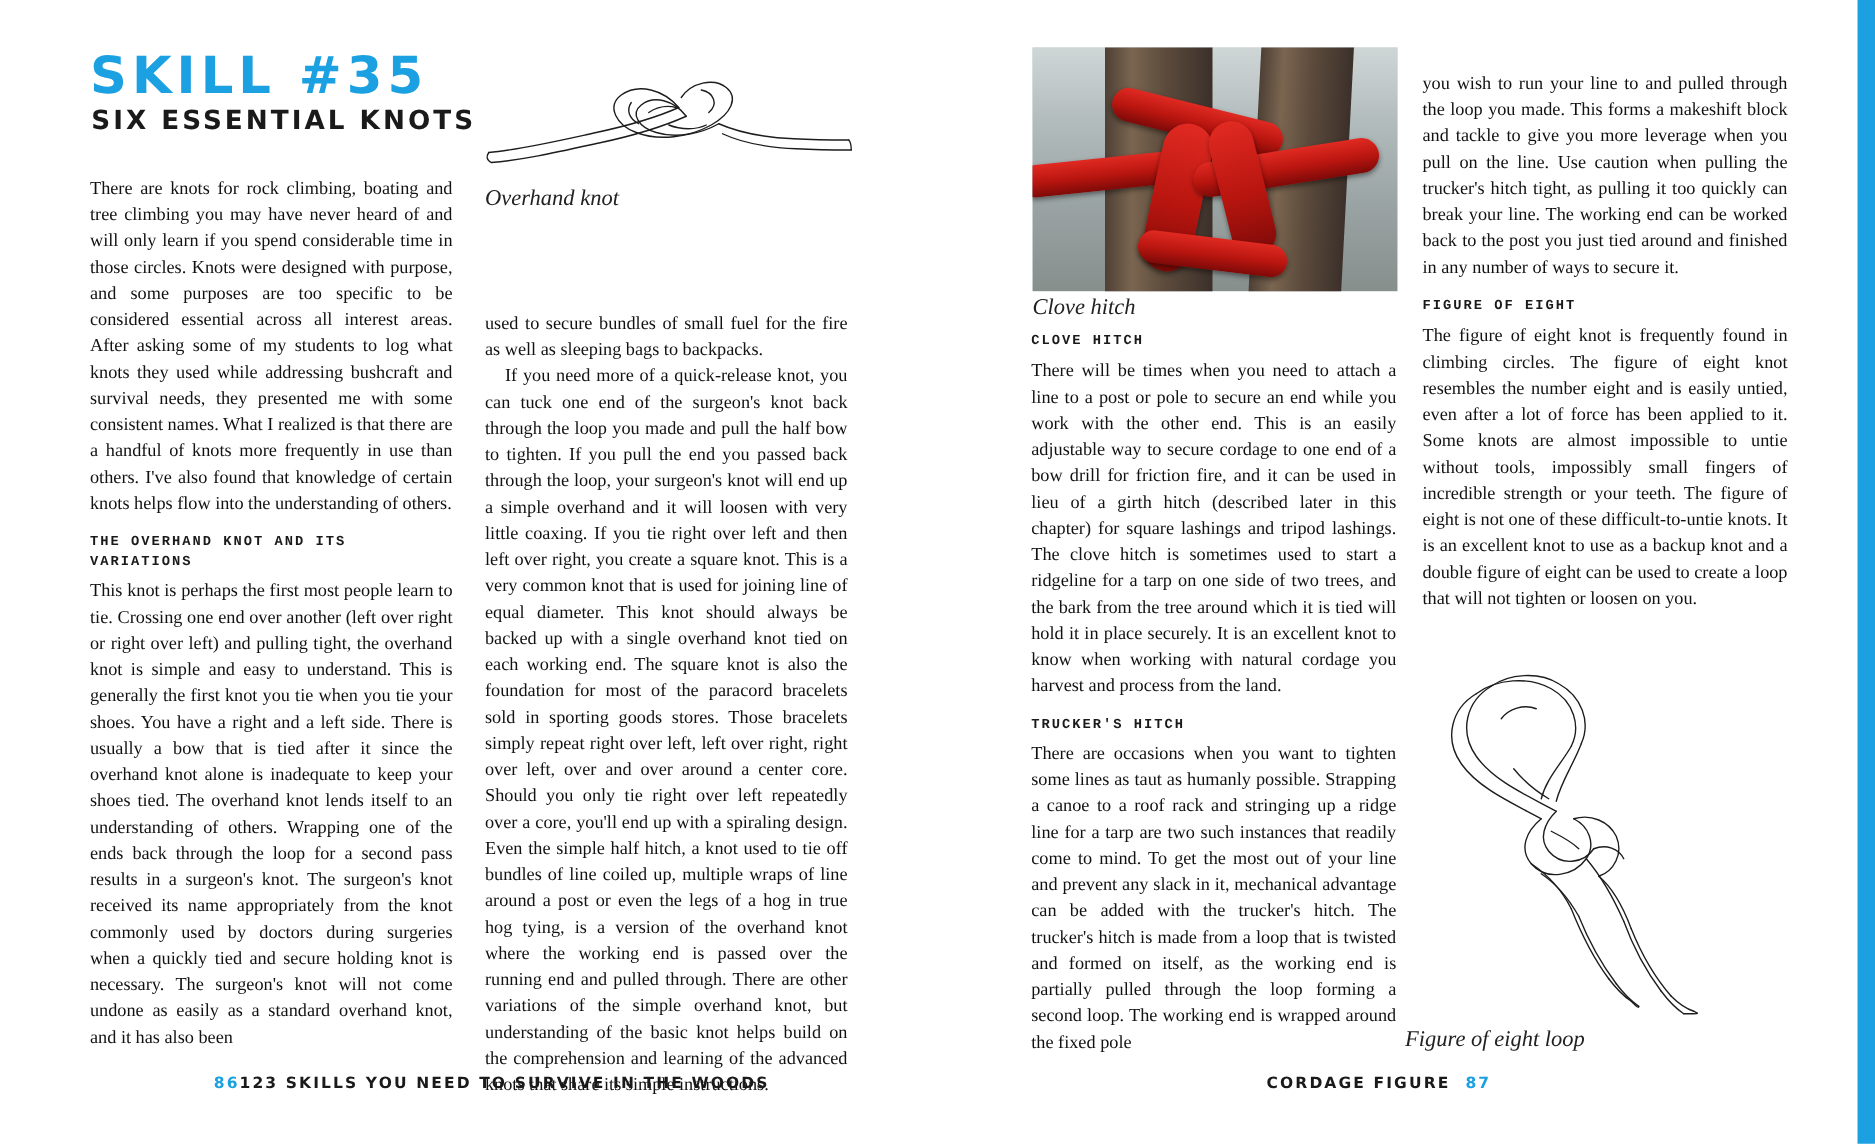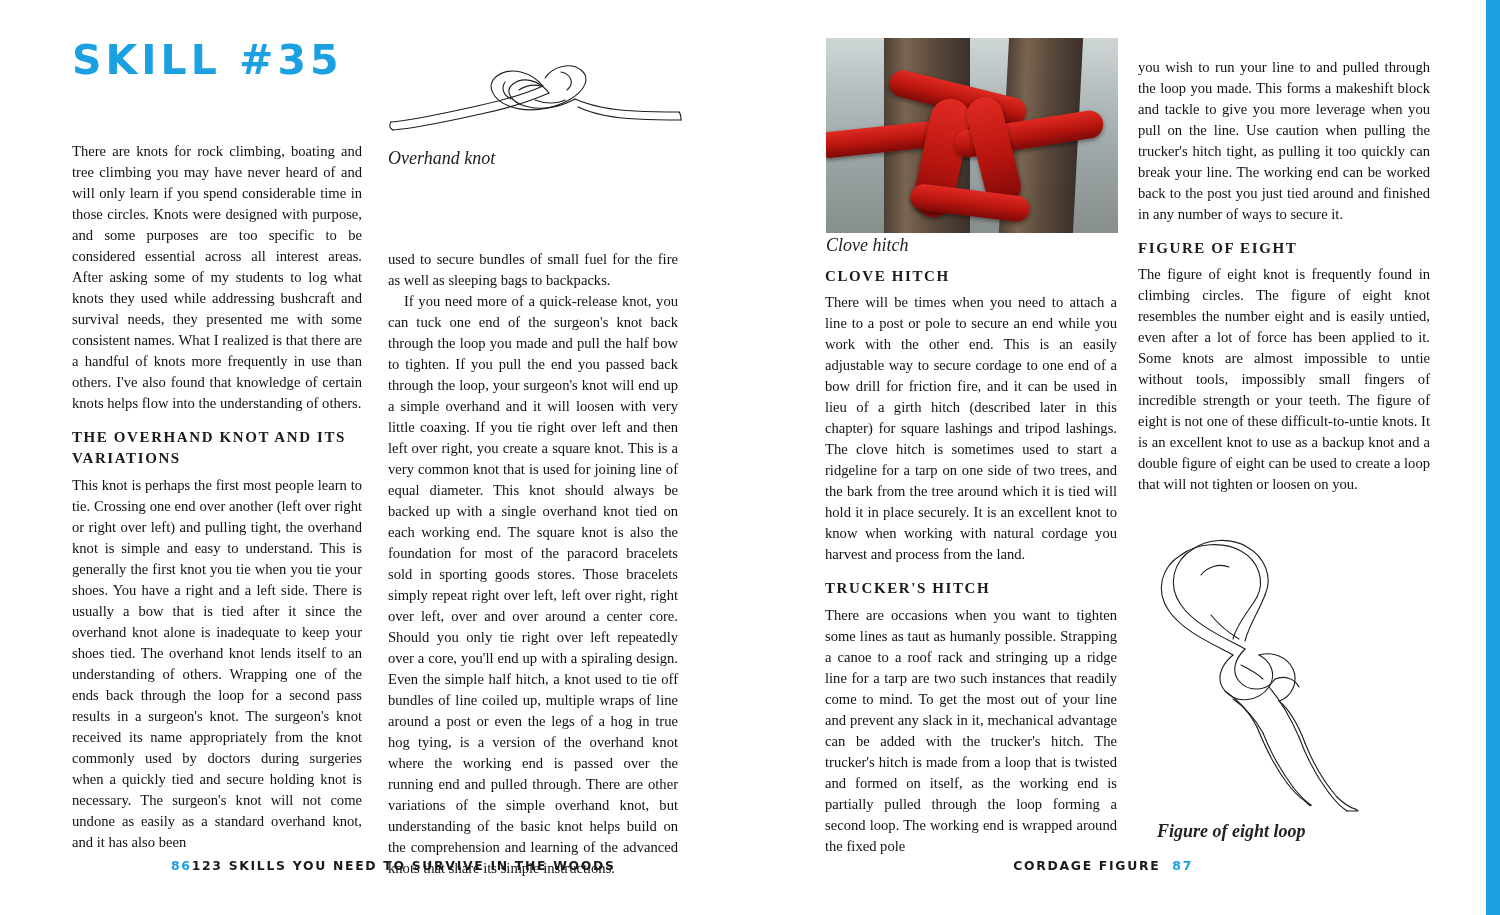--- a/index.html
+++ b/index.html
@@ -83,23 +83,23 @@
     hyphens: auto;
   }
   .col p {
     margin: 0 0 0 0;
     text-indent: 0;
   }
   .col p + p {
     text-indent: 16px;
   }
   .subhead {
-    font-family: Liberation Serif, serif;
+    font-family: Liberation Mono, monospace;
     font-weight: 700;
-    font-size: 15px;
+    font-size: 11px;
     letter-spacing: 1.6px;
     color: #1a1a1a;
     line-height: 1.42;
     margin: 13px 0 5px 0;
     text-align: left;
     text-indent: 0 !important;
     hyphens: none;
   }
   .caption {
     font-family: "Liberation Serif", serif;
@@ -161,23 +161,22 @@
   }
   #fig8-illus {
     position: absolute;
     left: 398px;
     top: 515px;
     width: 290px;
     height: 300px;
   }
   #fig8-caption {
     position: absolute;
-    left: 414px;
+    left: 381px;
     top: 821px;
-    font-weight: bold;
   }
   
   .footer {
     position: absolute;
     bottom: 42px;
     font-family: "DejaVu Sans", sans-serif;
     font-weight: 700;
     font-size: 12.4px;
     letter-spacing: 1.7px;
     color: #1a1a1a;
@@ -222,20 +221,21 @@
 </head>
 <body>
 
 <div class="page">
 
   <div class="spread">
 
     <div class="page-left">
 
       <div class="skill-number">SKILL #35</div>
+      <div class="skill-title">SIX ESSENTIAL KNOTS</div>
 
       <div class="illus" id="overhand-illus">
         <svg viewBox="0 0 300 95" width="300" height="95" xmlns="http://www.w3.org/2000/svg">
           <g fill="none" stroke="#1d1d1d" stroke-width="1.1" stroke-linecap="round">
             <path d="M6,72 C30,70 60,63 92,56 C120,50 140,44 158,36"></path>
             <path d="M8,80 C34,78 64,71 96,64 C124,58 146,51 164,43"></path>
             <path d="M158,36 C146,22 126,16 112,26 C100,35 108,50 124,56 C142,63 166,60 184,50 C200,41 206,28 196,20 C186,12 168,16 160,28"></path>
             <path d="M164,43 C154,30 138,26 128,34 C119,41 126,52 140,56 C156,61 176,57 190,49"></path>
             <path d="M190,49 C206,56 226,60 250,61 C268,62 284,62 294,62"></path>
             <path d="M193,57 C208,64 228,68 252,69 C270,70 286,70 296,70"></path>

